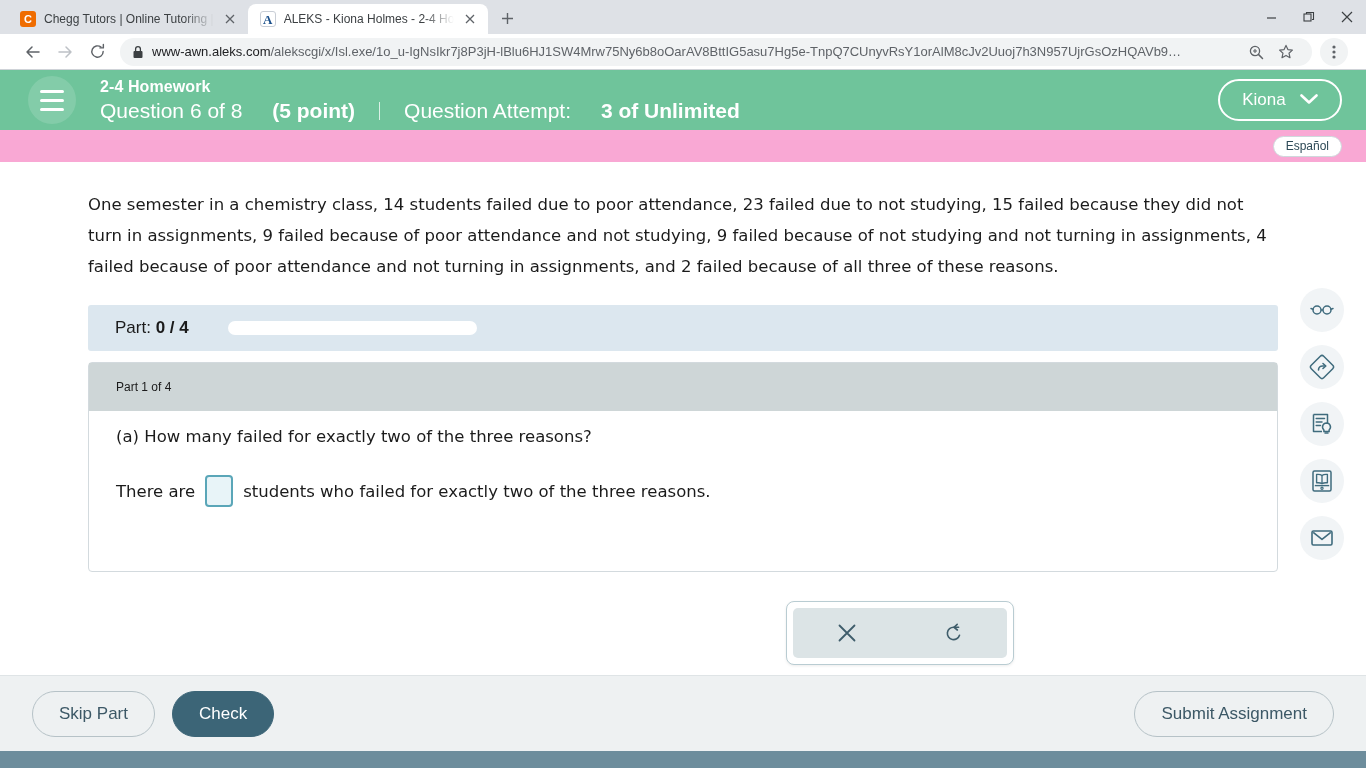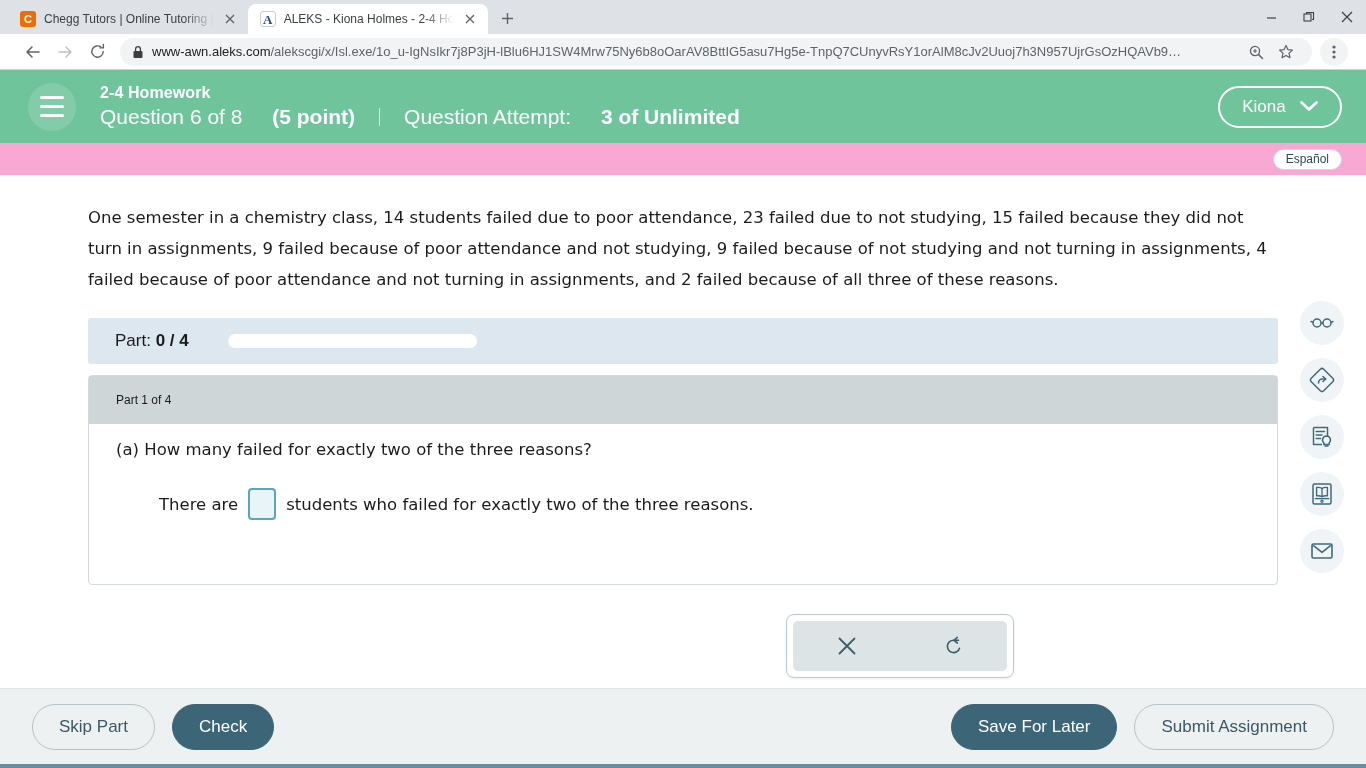--- a/index.html
+++ b/index.html
@@ -122,21 +122,21 @@
   .profile-dots {
     width: 28px; height: 28px;
     border-radius: 50%;
     background: #f1f3f4;
     display: flex; align-items: center; justify-content: center;
     color: #5f6368;
   }
 
   
   .aleks-header {
-    height: 73px;
+    height: 60px;
     background: #6fc49b;
     display: flex;
     align-items: center;
     padding: 0 24px 0 28px;
     position: relative;
   }
   .hamburger {
     width: 48px; height: 48px;
     border-radius: 50%;
     background: rgba(255,255,255,0.14);
@@ -262,21 +262,20 @@
     font-family: "DejaVu Sans", sans-serif;
     margin-bottom: 29px;
   }
   .answer-line {
     display: flex;
     align-items: center;
     gap: 10px;
     font-size: 16.5px;
     color: #1b1b1b;
     font-family: "DejaVu Sans", sans-serif;
-    margin-left: 43px;
   }
   .answer-box {
     width: 28px; height: 32px;
     border: 2px solid #5aa6b8;
     border-radius: 4px;
     background: #e8f4f8;
     display: inline-block;
   }
 
   
@@ -580,21 +579,20 @@
     </div>
   </div>
 </div>
 
 <div class="footer-actions">
   <div class="footer-left">
     <div class="btn btn-outline">Skip Part</div>
     <div class="btn btn-solid">Check</div>
   </div>
   <div class="footer-right">
-    <div class="btn btn-solid">Save For Later</div>
     <div class="btn btn-outline">Submit Assignment</div>
   </div>
 </div>
 
 <div class="footer-legal">
   
   
   
   
   

